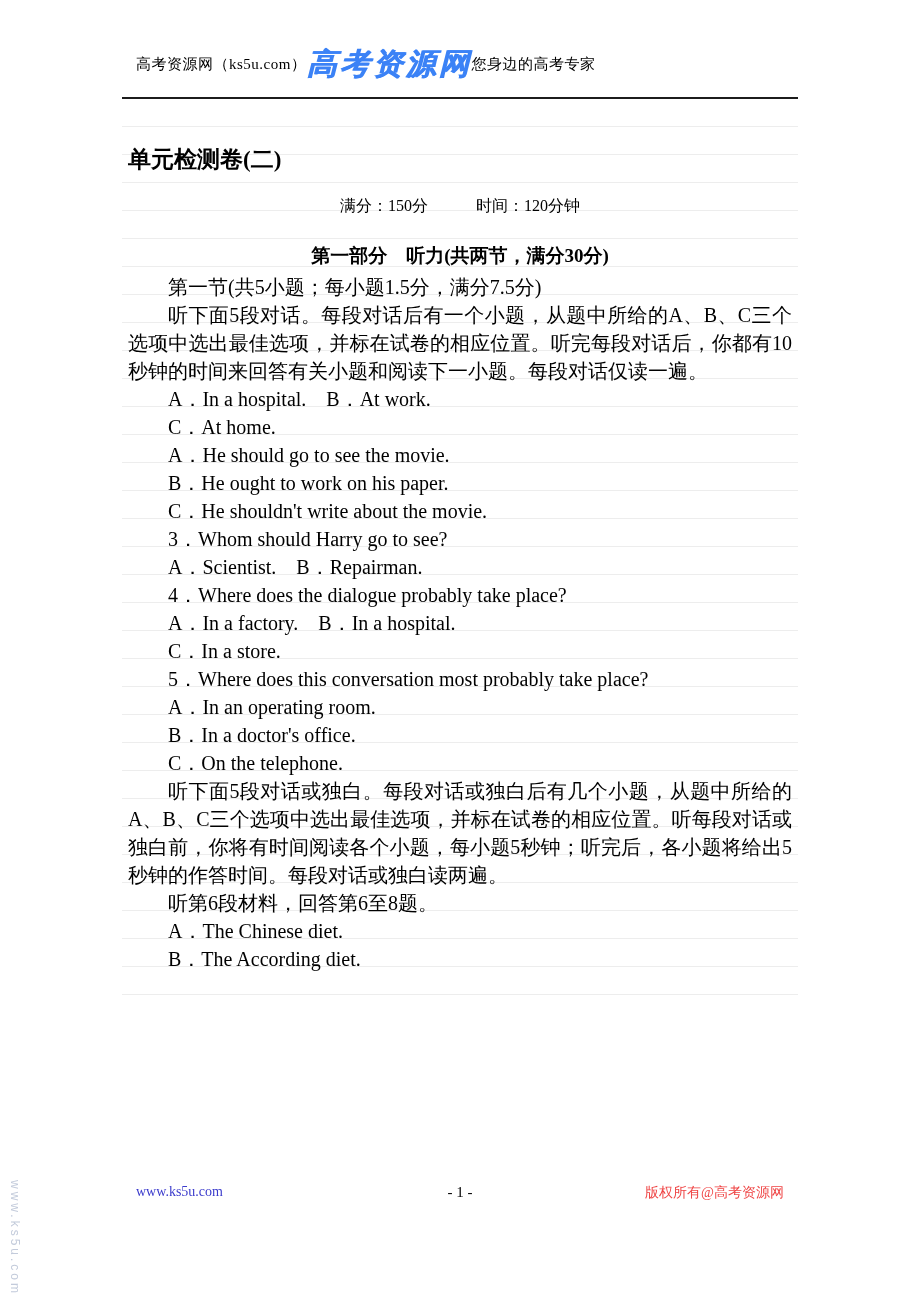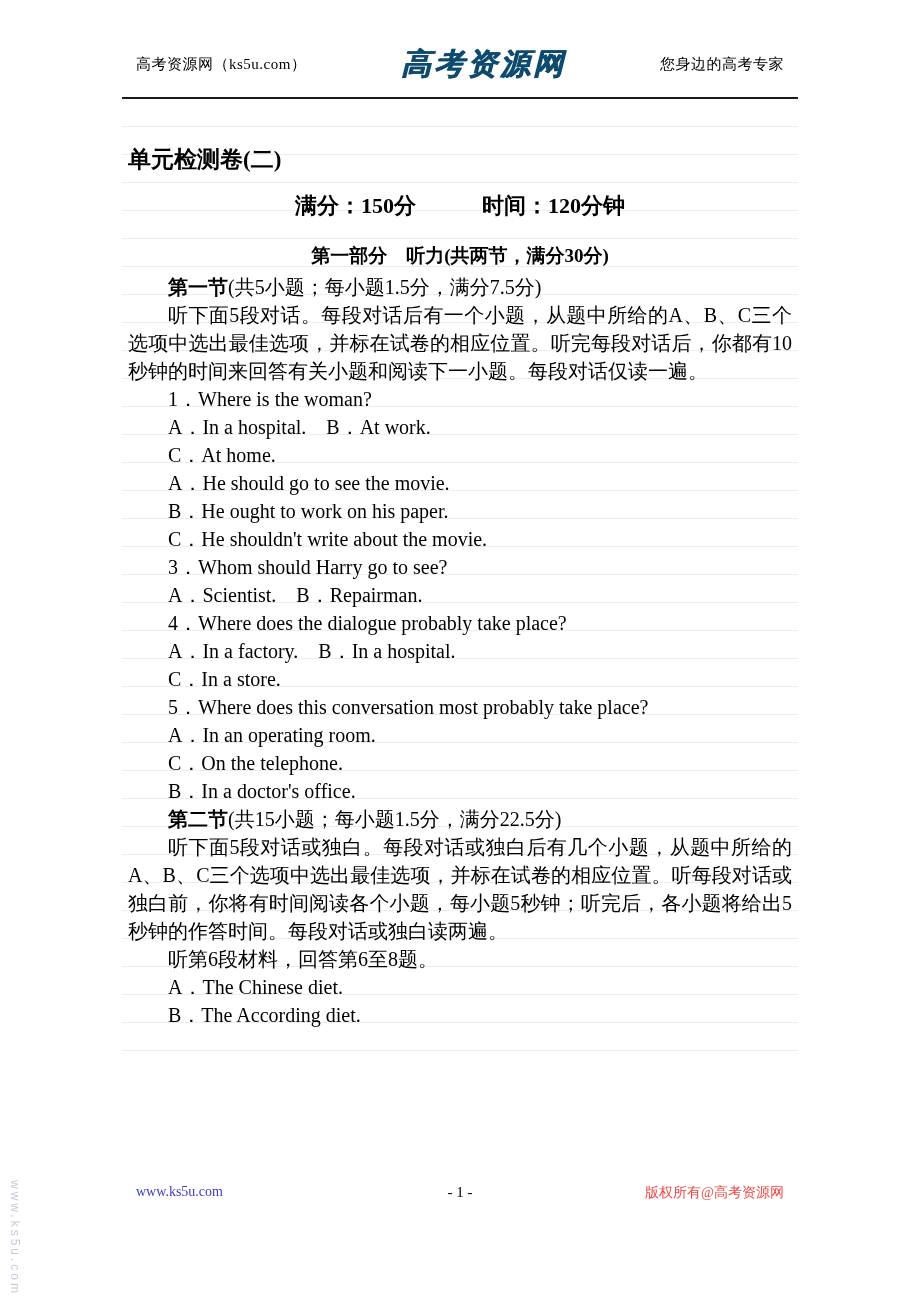--- a/index.html
+++ b/index.html
@@ -9,21 +9,21 @@
     margin:0 auto;
     background:#fff;
     color:#000;
     font-family:"Liberation Serif","DejaVu Serif",serif;
     overflow:hidden;
   }
   .inner { width:676px; margin:0 auto; }
 
   
   .header {
-    display:flex; justify-content:space-between; align-items:center;
+    display:flex; justify-content:flex-start; align-items:center;
     padding:44px 14px 12px;
     border-bottom:2px solid #1c1c1c;
   }
   .header-left  { font-size:15px; letter-spacing:0.5px; }
   .header-right { font-size:15px; letter-spacing:0.5px; }
   .logo {
     font-size:30px; font-weight:bold; font-style:italic;
     letter-spacing:3px;
     text-shadow:1px 0 0 currentColor;
   }
@@ -36,31 +36,31 @@
       transparent 0, transparent 27px,
       #ededed 27px, #ededed 28px);
   }
   .line { font-size:20px; line-height:28px; }
   .doc-title {
     font-size:23px; font-weight:bold;
     line-height:30px;
     margin:24px 0 16px;
   }
   .center-title {
-    text-align:center; font-weight:bold;
-    font-size:22px; line-height:30px;
+    text-align:center; font-weight:normal;
+    font-size:16px; line-height:30px;
     margin:6px 0 20px;
   }
   .section-title {
     text-align:center; font-weight:bold;
     font-size:19px; line-height:30px;
     margin:12px 0 2px;
   }
   .subsection { text-indent:2em; }
-  .subsection b { font-weight:bold; }
+  .subsection b { font-weight:normal; }
   .para { text-indent:2em; text-align:justify; }
   .item { padding-left:2em; }
 
   
   .footer {
     position:absolute; left:0; right:0; top:1184px;
   }
   .footer .inner { position:relative; height:22px; padding:0 14px; box-sizing:border-box; }
   .footer-left  { position:absolute; left:14px; top:0; font-size:14px; }
   .footer-page  { position:absolute; left:50%; top:0; transform:translateX(-50%); font-size:15px; }
@@ -76,47 +76,45 @@
   }
 </style>
 </head>
 <body>
 
 <div class="page">
 
   <div class="inner">
     <div class="header">
       <span class="header-left">高考资源网（ks5u.com）</span>
-      <span class="logo" style="color: #0c4a6e;">高考资源网</span>
+      <span class="logo" style="color: #3b82f6;">高考资源网</span>
       <span class="header-right">您身边的高考专家</span>
     </div>
 
     <div class="body-content">
 
     <div class="line doc-title">单元检测卷(二)</div>
         <div class="line center-title">满分：150分　　　时间：120分钟</div>
         <div class="line section-title">第一部分　听力(共两节，满分30分)</div>
         <div class="line subsection"><b>第一节</b>(共5小题；每小题1.5分，满分7.5分)</div>
         <div class="line para">听下面5段对话。每段对话后有一个小题，从题中所给的A、B、C三个选项中选出最佳选项，并标在试卷的相应位置。听完每段对话后，你都有10秒钟的时间来回答有关小题和阅读下一小题。每段对话仅读一遍。</div>
-        <div class="line item">1．Where is the woman?</div>
         <div class="line item">A．In a hospital.　B．At work.</div>
         <div class="line item">C．At home.</div>
         <div class="line item">A．He should go to see the movie.</div>
         <div class="line item">B．He ought to work on his paper.</div>
         <div class="line item">C．He shouldn't write about the movie.</div>
         <div class="line item">3．Whom should Harry go to see?</div>
         <div class="line item">A．Scientist.　B．Repairman.</div>
         <div class="line item">4．Where does the dialogue probably take place?</div>
         <div class="line item">A．In a factory.　B．In a hospital.</div>
         <div class="line item">C．In a store.</div>
         <div class="line item">5．Where does this conversation most probably take place?</div>
         <div class="line item">A．In an operating room.</div>
+        <div class="line item">B．In a doctor's office.</div>
         <div class="line item">C．On the telephone.</div>
-        <div class="line item">B．In a doctor's office.</div>
-        <div class="line subsection"><b>第二节</b>(共15小题；每小题1.5分，满分22.5分)</div>
         <div class="line para">听下面5段对话或独白。每段对话或独白后有几个小题，从题中所给的A、B、C三个选项中选出最佳选项，并标在试卷的相应位置。听每段对话或独白前，你将有时间阅读各个小题，每小题5秒钟；听完后，各小题将给出5秒钟的作答时间。每段对话或独白读两遍。</div>
         <div class="line item">听第6段材料，回答第6至8题。</div>
         <div class="line item">A．The Chinese diet.</div>
         <div class="line item">B．The According diet.</div>
       </div>
   </div>
 
   <div class="footer">
     <div class="inner">
       <span class="footer-left" style="color: rgb(60, 60, 204);">www.ks5u.com</span>

